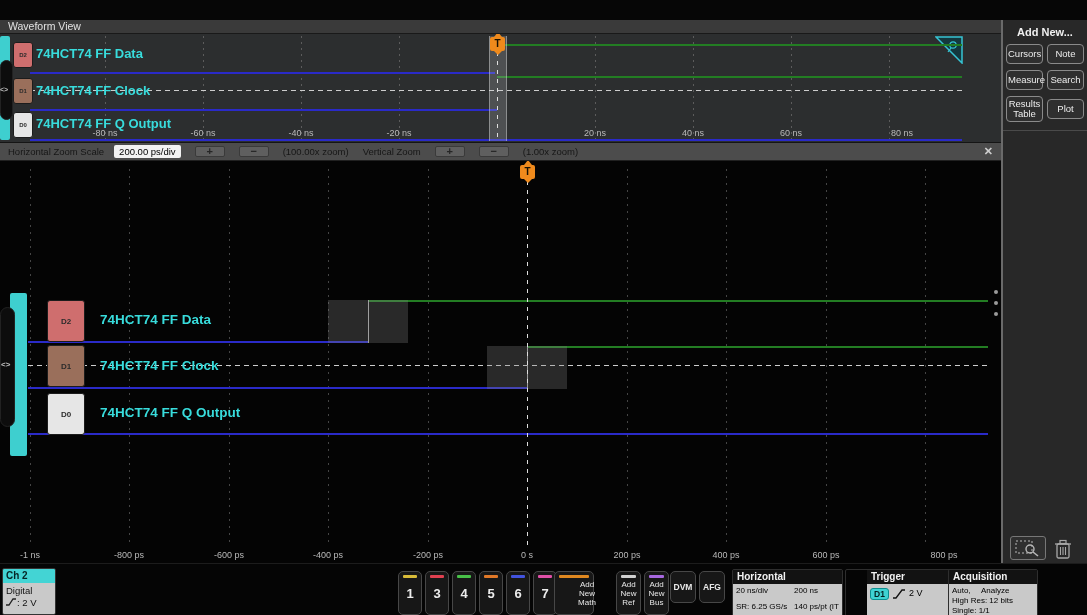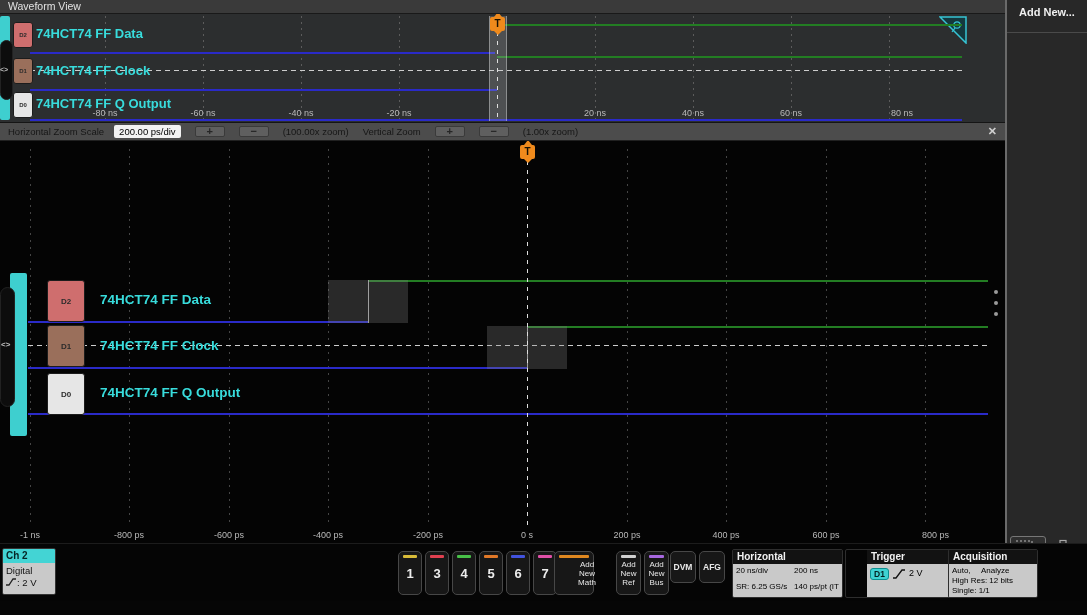--- a/index.html
+++ b/index.html
@@ -3,21 +3,21 @@
 <meta charset="utf-8">
 <style>
   html,body{margin:0;padding:0;background:#000;}
   .app{position:relative;width:1087px;height:615px;background:#060606;overflow:hidden;
        font-family:"Liberation Sans",sans-serif;-webkit-font-smoothing:antialiased;}
   
   .menubar{height:15px;background:#2d2d2d;border-bottom:1px solid #121212;display:flex;gap:42px;
            padding-left:18px;align-items:center;}
   .menu-item{color:#d8d8d8;font-size:11px;font-weight:bold;cursor:default;}
   
-  .workspace{display:flex;height:543px;}
+  .workspace{display:flex;height:543px;margin-top:20px;}
   .content{position:relative;width:1005px;background:#0a0a0a;}
   .wv-header{height:13px;background:#3a3a3a;border-bottom:1px solid #191919;color:#e2e2e2;
              font-size:10.5px;padding:0 0 0 8px;line-height:13px;}
   .overview{position:relative;height:108px;background:#2c2e2f;overflow:hidden;border-bottom:1px solid #151515;}
   .zoombar{position:relative;height:17px;background:#4c4c4c;border-bottom:1px solid #202020;
            display:flex;align-items:center;font-size:9.5px;color:#161616;}
   .zoombar .lbl{margin-left:8px;}
   .scale-box{background:#f2f2f2;color:#000;border-radius:2px;padding:1px 5px;margin-left:10px;font-size:9.5px;}
   .pill{width:30px;height:11px;background:#5f5f5f;border:1px solid #3a3a3a;border-radius:2px;color:#262626;
         font-size:11px;font-weight:bold;line-height:9px;text-align:center;margin-left:14px;padding:0;}
@@ -169,21 +169,21 @@
           <div class="vgrid zm" style="left: 428px; top: 8px; height: 378px;"></div>
           <div class="tick" style="left: 404px; top: 389px;">-200 ps</div>
           <div class="tick" style="left: 503px; top: 389px;">0 s</div>
           <div class="vgrid zm" style="left: 627px; top: 8px; height: 378px;"></div>
           <div class="tick" style="left: 603px; top: 389px;">200 ps</div>
           <div class="vgrid zm" style="left: 726px; top: 8px; height: 378px;"></div>
           <div class="tick" style="left: 702px; top: 389px;">400 ps</div>
           <div class="vgrid zm" style="left: 826px; top: 8px; height: 378px;"></div>
           <div class="tick" style="left: 802px; top: 389px;">600 ps</div>
           <div class="vgrid zm" style="left: 925px; top: 8px; height: 378px;"></div>
-          <div class="tick" style="left: 901px; top: 389px; text-align: right;">800 ps</div>
+          <div class="tick" style="left: 920px; top: 389px;">800 ps</div>
           <div class="handle-strip" style="left: 10px; top: 132px; width: 17px; height: 163px; background: rgb(62, 207, 207);"></div>
           <div class="handle-pill" style="left: 0px; top: 146px; width: 13px; height: 118px;"></div>
           <div class="src-marker" style="left: 1px; top: 199px; font-size: 8px;">&lt;&gt;</div>
           <div class="wseg" style="left: 28px; width: 339.8px; top: 180px; height: 2px; background: rgb(42, 42, 200);"></div>
           <div class="wseg" style="left: 367.8px; width: 620.2px; top: 139px; height: 2px; background: rgb(35, 125, 35);"></div>
           <div class="wseg" style="left: 328px; width: 79.6px; top: 139px; height: 43px; background: rgba(130, 130, 130, 0.3);"></div>
           <div class="wseg" style="left: 367.8px; width: 1px; top: 139px; height: 43px; background: rgb(159, 159, 159);"></div>
           <div class="level-dash" style="left: 28px; width: 960px; top: 204px;"></div>
           <div class="wseg" style="left: 28px; width: 499px; top: 226px; height: 2px; background: rgb(42, 42, 200);"></div>
           <div class="wseg" style="left: 527px; width: 461px; top: 185px; height: 2px; background: rgb(35, 125, 35);"></div>
@@ -197,20 +197,28 @@
           <div class="badge" style="left: 47px; top: 232px; width: 36px; height: 40px; background: rgb(230, 230, 230); font-size: 8px;">D0</div>
           <div class="sig-label" style="left: 100px; top: 244px; font-size: 13.5px;">74HCT74 FF Q Output</div>
           <div class="trig-dash" style="left: 527px; top: 20px; height: 366px;"></div>
           <div class="tflag" style="left: 520px; top: 4px;">T</div>
         </div>
     </div>
 
     <div class="sidebar">
       <div class="addnew">
         <div class="addnew-title">Add New...</div>
+        <div class="addnew-grid" id="sidebar-buttons">
+            <button class="sbtn">Cursors</button>
+            <button class="sbtn">Note</button>
+            <button class="sbtn">Measure</button>
+            <button class="sbtn">Search</button>
+            <button class="sbtn">Results Table</button>
+            <button class="sbtn">Plot</button>
+          </div>
       </div>
     </div>
   </div>
 
   <div class="splitter">
       <i></i>
       <i></i>
       <i></i>
     </div>
 

